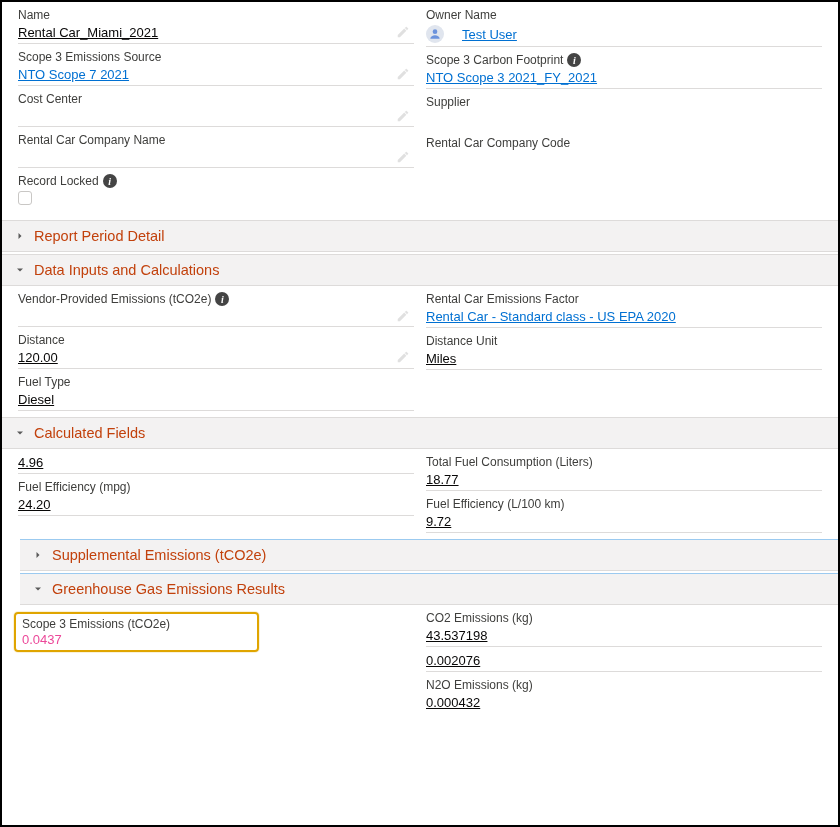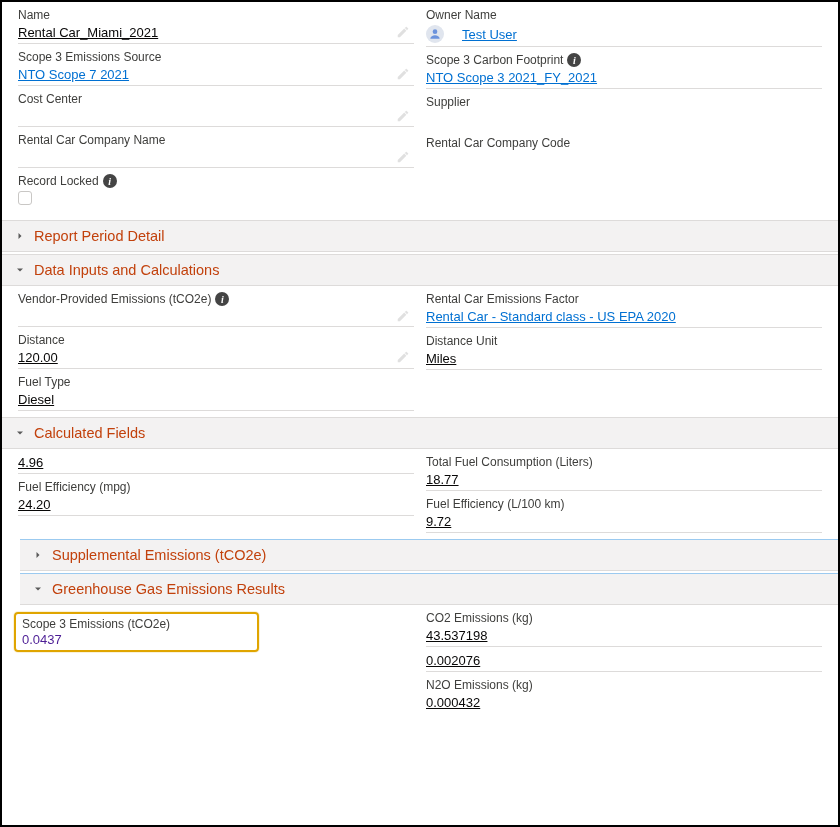--- a/index.html
+++ b/index.html
@@ -117,21 +117,21 @@
     min-width: 245px;
     box-shadow: 0 0 0 1px rgba(224,165,0,0.15);
   }
   .highlight-box .hl-label {
     font-size: 12px;
     color: #3e3e3c;
     padding-bottom: 1px;
   }
   .highlight-box .hl-value {
     font-size: 13px;
-    color: #4c1d95;
+    color: #ec4899;
   }
 </style>
 </head>
 <body>
 
 <div class="content">
 
   <div class="two-col">
     <div class="col">
       <div class="field">

